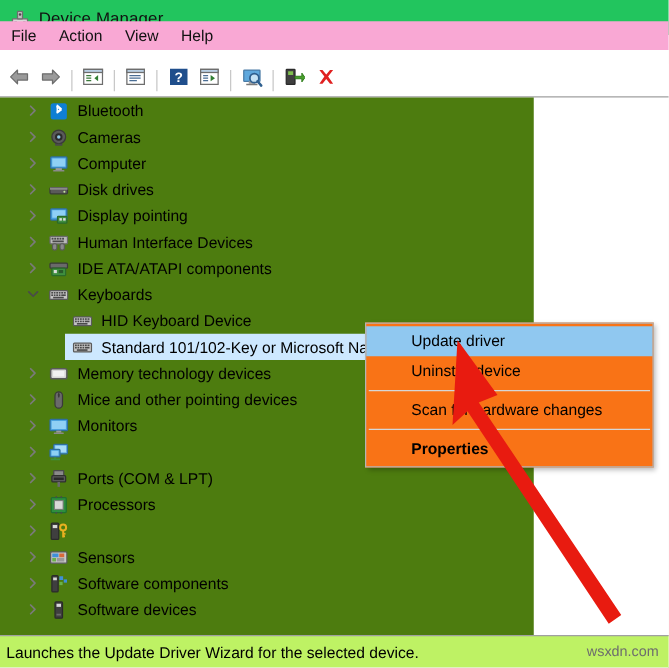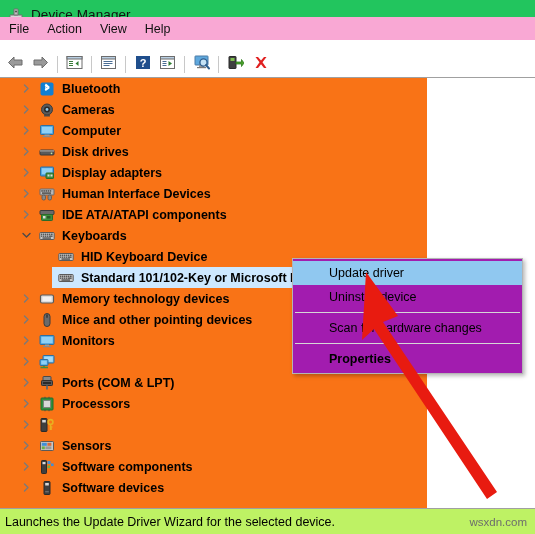--- a/index.html
+++ b/index.html
@@ -90,23 +90,22 @@
     margin: 0 4px;
     flex: 0 0 auto;
   }
 
   
   .treepanel {
     position: absolute;
     left: 0; top: 78px;
     width: 427px;
     height: 430px;
-    background: #f97316;
+    background: #4d7c0f;
     overflow: hidden;
-    font-weight: bold;
   }
   .trow {
     position: relative;
     height: 21px;
     display: flex;
     align-items: center;
     white-space: nowrap;
     cursor: default;
   }
   .trow .chev {
@@ -160,21 +159,21 @@
     font-size: 11.5px;
     color: #6d6d6d;
   }
 
   
   .ctxmenu {
     position: absolute;
     left: 292px;
     top: 258px;
     width: 231px;
-    background: #a21caf;
+    background: #f97316;
     border: 1px solid #b4b4b4;
     box-shadow: 2px 2px 4px rgba(0,0,0,0.28);
     padding: 2px 0 2px 0;
     box-sizing: border-box;
     z-index: 30;
   }
   .ctx-item {
     height: 24px;
     display: flex;
     align-items: center;
@@ -410,21 +409,21 @@
       </span>
       <span class="ticon">
         <svg width="16" height="16" viewBox="0 0 16 16">
             <rect x="1.5" y="2" width="13" height="9" rx="0.8" fill="#4aa3e0" stroke="#2f6f9f" stroke-width="1"></rect>
             <rect x="2.8" y="3.2" width="10.4" height="6" fill="#8fd0f5"></rect>
             <rect x="7" y="8" width="7.5" height="5.5" rx="0.6" fill="#3f8f3f" stroke="#2a6a2a" stroke-width="1"></rect>
             <rect x="8.5" y="9.5" width="2" height="2" fill="#dcdcdc"></rect>
             <rect x="11.5" y="9.5" width="2" height="2" fill="#dcdcdc"></rect>
           </svg>
       </span>
-      <span class="tlabel">Display adapters</span>
+      <span class="tlabel">Display pointing</span>
     </div>
 
     <div class="trow lvl1">
       <span class="chev">
         <svg width="11" height="11" viewBox="0 0 11 11">
             <path d="M3.5 2 L7 5.5 L3.5 9" fill="none" stroke="#7a7a7a" stroke-width="1.4" stroke-linecap="round" stroke-linejoin="round"></path>
           </svg>
       </span>
       <span class="ticon">
         <svg width="16" height="16" viewBox="0 0 16 16">

